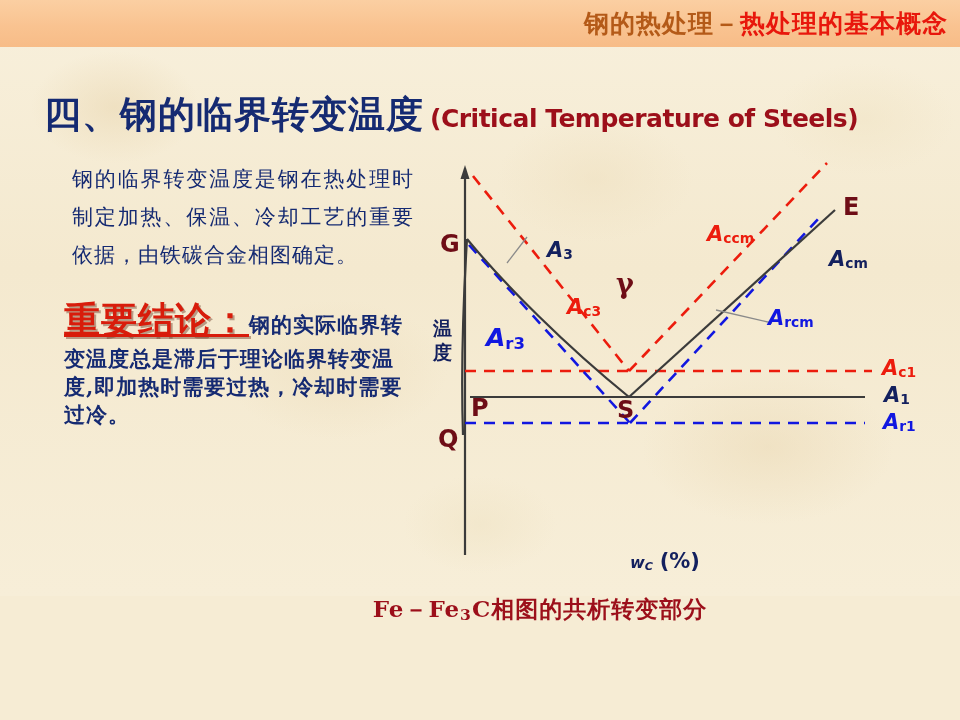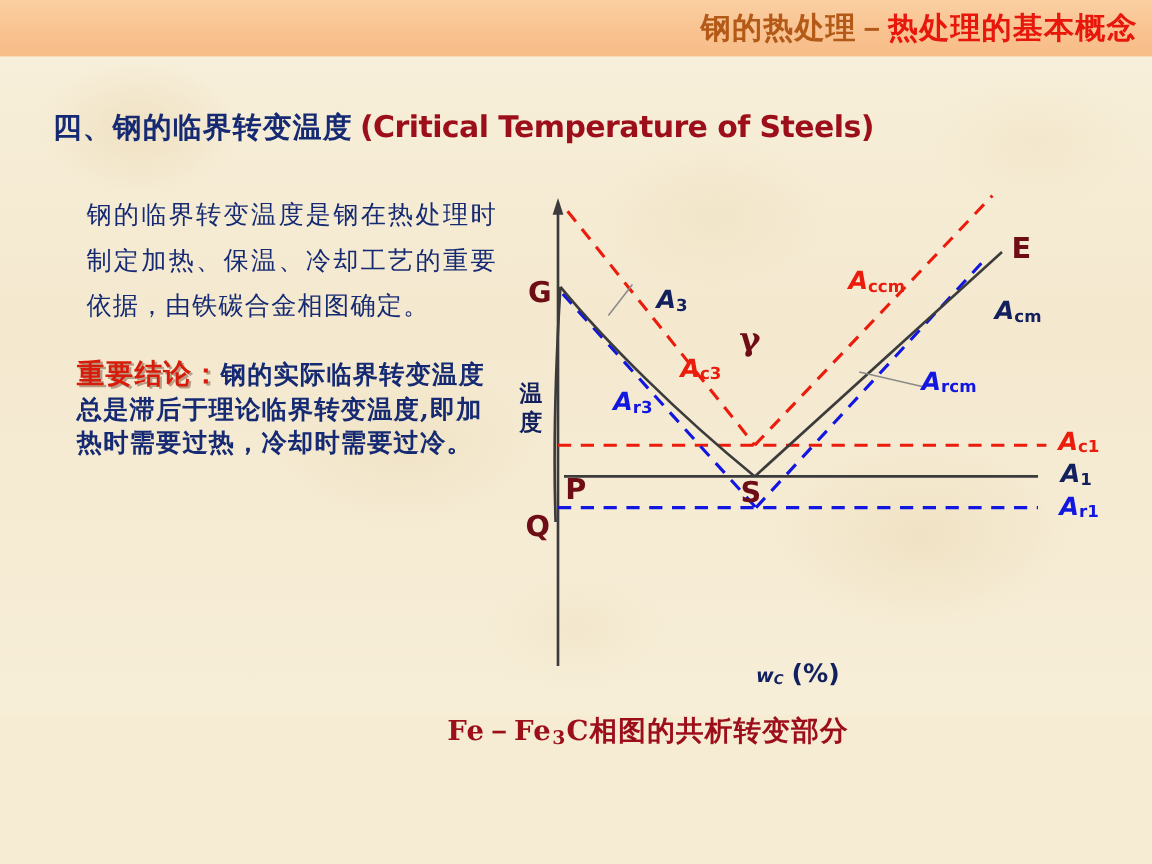--- a/index.html
+++ b/index.html
@@ -53,21 +53,21 @@
   #banner-title .part-b { color: #e8170c; }
 
   
   #title-row {
     position: absolute;
     left: 44px;
     top: 90px;
     white-space: nowrap;
   }
   #title-cn {
-    font-size: 24px;
+    font-size: 37px;
     font-weight: bold;
     color: #152a72;
     font-family: "DejaVu Serif", serif;
     letter-spacing: 1px;
   }
   #title-en {
     font-size: 25px;
     font-weight: bold;
     color: #9c0f1a;
     font-family: "DejaVu Sans", sans-serif;
@@ -89,25 +89,26 @@
     font-family: "DejaVu Serif", serif;
     line-height: 38px;
     letter-spacing: 1px;
     text-align: justify;
   }
   #para1 { margin: 0 0 14px 0; padding-left: 8px; }
   #concl-block { margin-top: 22px; }
   #concl-head {
     display: inline;
     color: #d81c0b;
-    font-size: 23px;
+    font-size: 36px;
     font-weight: bold;
     font-family: "DejaVu Serif", serif;
     letter-spacing: 1px;
     text-shadow: 2px 2px 0 rgba(110,60,40,0.45);
+    text-decoration: underline;
   }
   #concl-body {
     display: inline;
     color: #152a72;
     font-size: 21px;
     font-weight: bold;
     font-family: "DejaVu Serif", serif;
     letter-spacing: 1px;
     text-align: center;
   }
@@ -251,21 +252,21 @@
   <div class="lbl l-dark" style="left:438px; top:427px; font-size:24px;">Q</div>
   <div class="lbl l-dark" style="left:617px; top:398px; font-size:24px;">S</div>
   <div class="lbl l-dark" style="left:843px; top:195px; font-size:24px;">E</div>
 
   <div class="lbl l-dark" style="left:616px; top:270px; font-size:27px; font-family:'DejaVu Serif',serif;">γ</div>
 
   <div class="lbl l-navy ital" style="left:519px; top:240px; font-size:21px;padding-left:28px;"><span>A</span><sub>3</sub></div>
 
   <div class="lbl l-red ital" style="left:567px; top:297px; font-size:21px;"><span>A</span><sub>c3</sub></div>
 
-  <div class="lbl l-blue ital" style="left:511px; top:325px; font-size:21px;"><span>A</span><sub>r3</sub></div>
+  <div class="lbl l-blue ital" style="left:486px; top:325px; font-size:25px;"><span>A</span><sub>r3</sub></div>
 
   <div class="lbl l-navy ital" style="left:829px; top:249px; font-size:21px;"><span>A</span><sub>cm</sub></div>
 
   <div class="lbl l-red ital" style="left:707px; top:224px; font-size:21px;"><span>A</span><sub>ccm</sub></div>
 
   <div class="lbl l-blue ital" style="left:768px; top:308px; font-size:21px;"><span>A</span><sub>rcm</sub></div>
 
   <div class="lbl l-navy ital" style="left:884px; top:385px; font-size:21px;"><span>A</span><sub>1</sub></div>
 
   <div class="lbl l-red ital" style="left:882px; top:358px; font-size:21px;"><span>A</span><sub>c1</sub></div>

